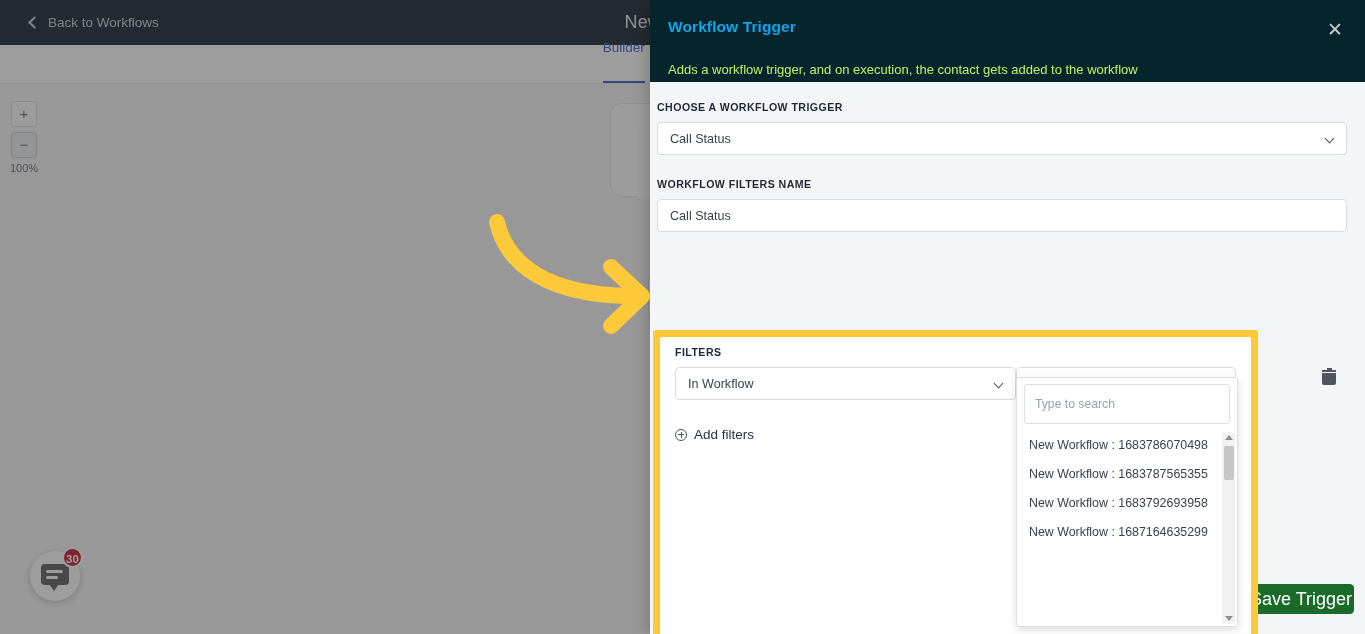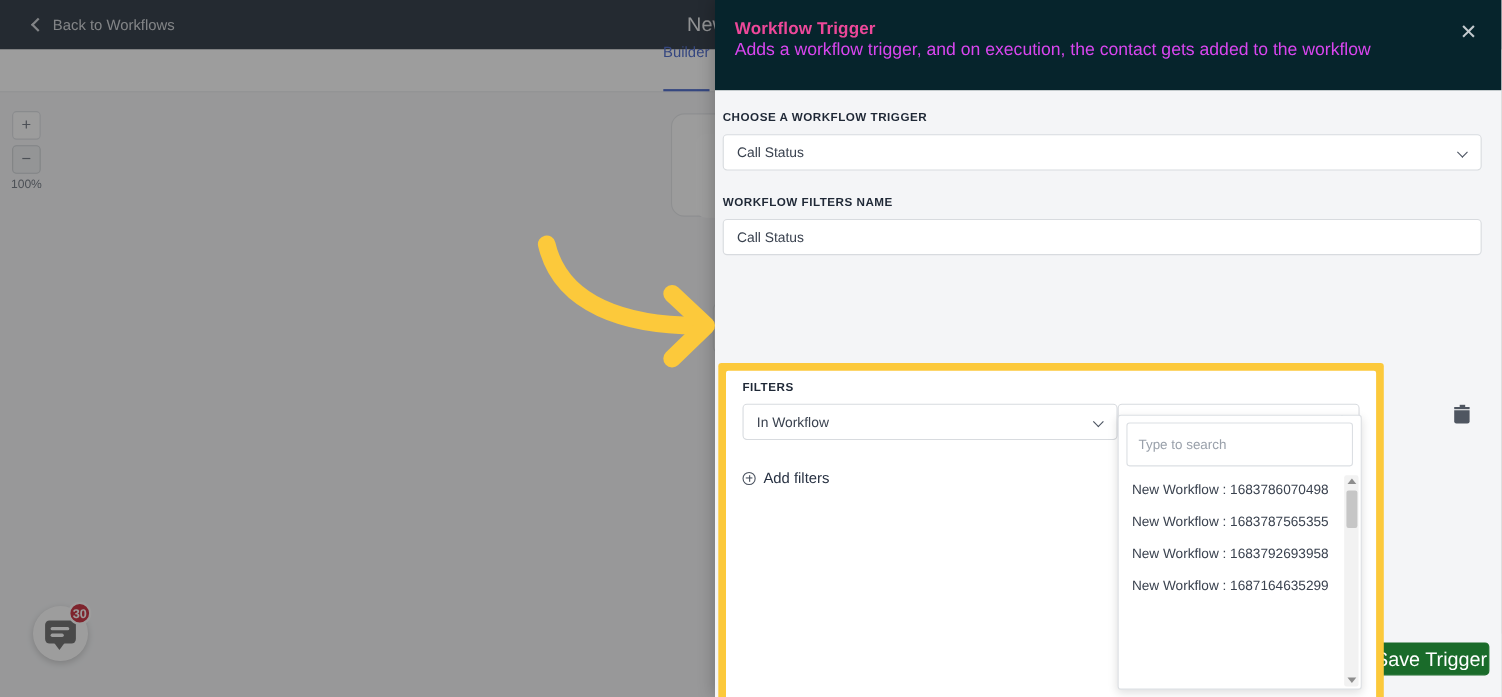--- a/index.html
+++ b/index.html
@@ -191,29 +191,29 @@
     display: flex; flex-direction: column;
   }
   .panel-head {
     background: #06242c;
     padding: 18px 30px 17px 18px;
     position: relative;
     flex: 0 0 auto;
     height: 82px;
   }
   .panel-title {
-    color: #ec4899;
+    color: #0ea5e9;
     font-size: 15.5px;
     font-weight: 600;
     letter-spacing: .1px;
   }
   .panel-sub {
-    color: #d946ef;
-    font-size: 16px;
-    margin-top: 1px;
+    color: #bef264;
+    font-size: 13px;
+    margin-top: 26px;
   }
   .panel-close {
     position: absolute;
     right: 22px; top: 20px;
     color: #c3cace;
     font-size: 19px;
     line-height: 1;
   }
 
   .panel-body {

